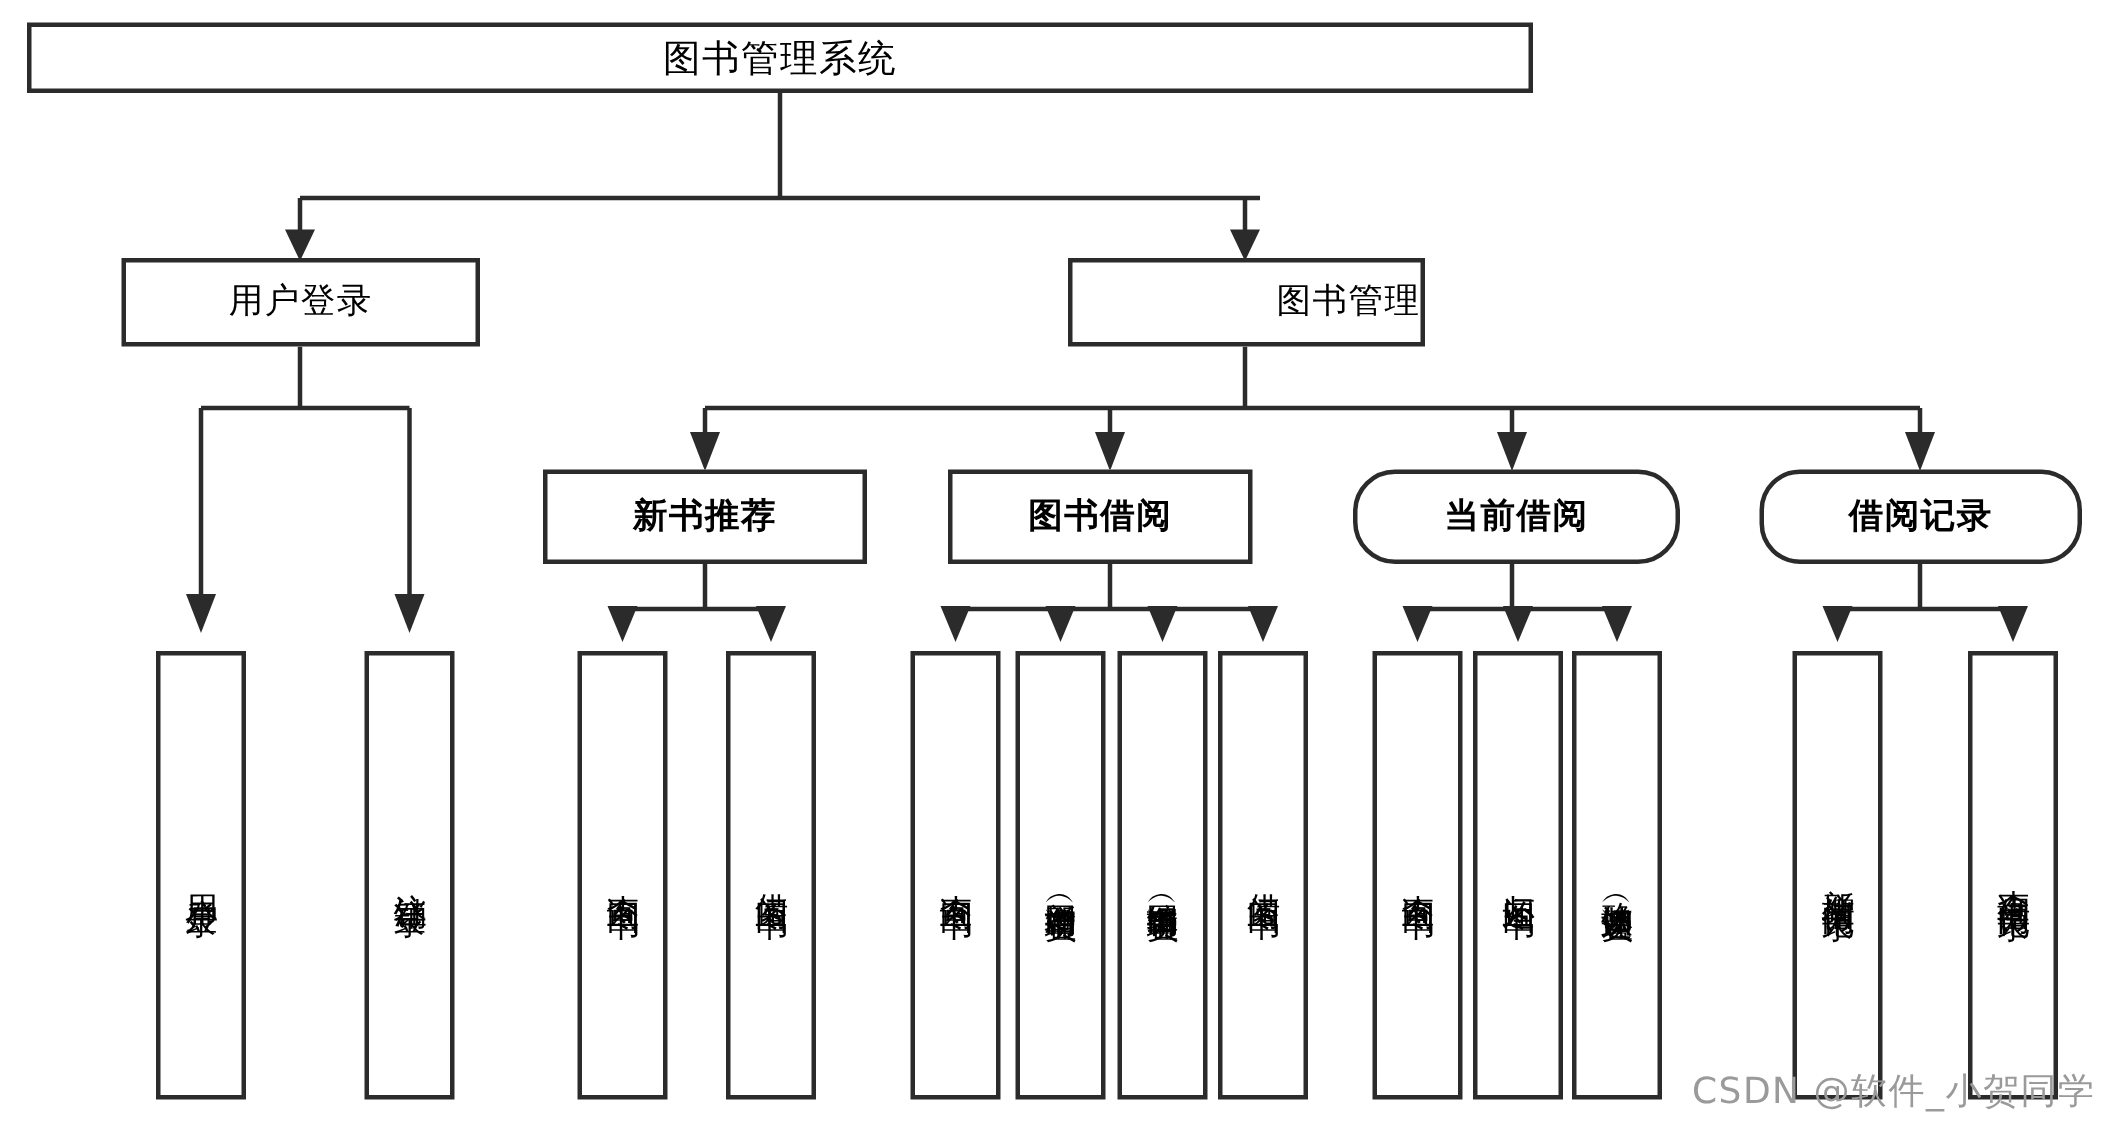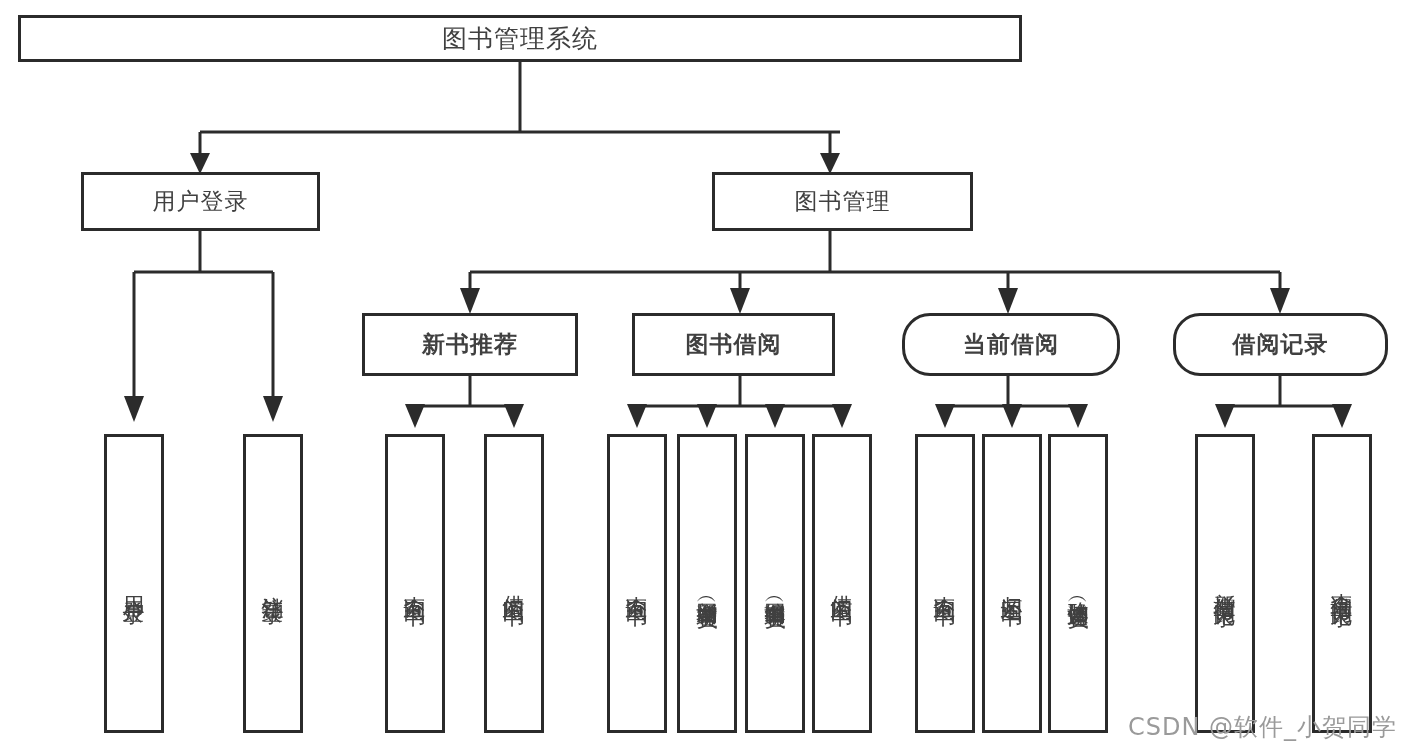--- a/index.html
+++ b/index.html
@@ -37,21 +37,21 @@
     border:3px solid #2b2b2b;
     display:flex;
     align-items:center;
     justify-content:center;
     z-index:2;
   }
   .node .lbl{
     font-size:23px;
     line-height:1.25;
     letter-spacing:1px;
-    color:#404040;
+    color:#000000;
     white-space:nowrap;
     text-align:center;
   }
   
   .node.root .lbl{ font-size:25px; }
   .node.lvl2 .lbl{ font-size:23px; }
   .node.lvl3 .lbl{ font-size:23px;font-weight:bold; }
 
   
   .node.leaf{
@@ -154,21 +154,21 @@
   </svg>
 
   <div class="node root" style="left:18px; top:15px; width:1004px; height:47px;">
     <span class="lbl">图书管理系统</span>
   </div>
 
   <div class="node lvl2" style="left:81px; top:172px; width:239px; height:59px;">
     <span class="lbl">用户登录</span>
   </div>
 
-  <div class="node lvl2" style="left:712px; top:172px; width:261px; height:59px;">
+  <div class="node lvl2" style="left:712px; top:172px; width:238px; height:59px;justify-content:flex-end;">
     <span class="lbl">图书管理</span>
   </div>
 
   <div class="node lvl3" style="left:362px; top:313px; width:216px; height:63px;">
     <span class="lbl">新书推荐</span>
   </div>
 
   <div class="node lvl3" style="left:632px; top:313px; width:203px; height:63px;">
     <span class="lbl">图书借阅</span>
   </div>

